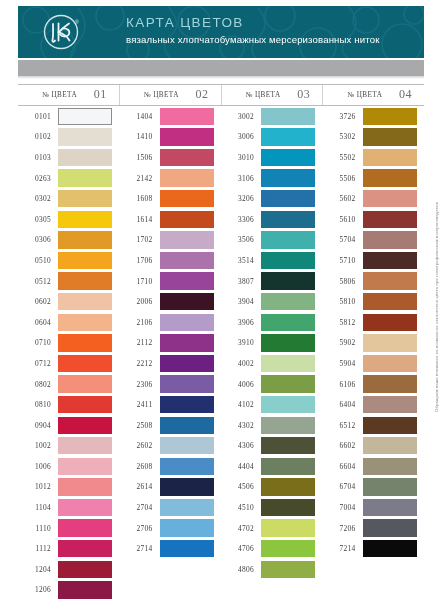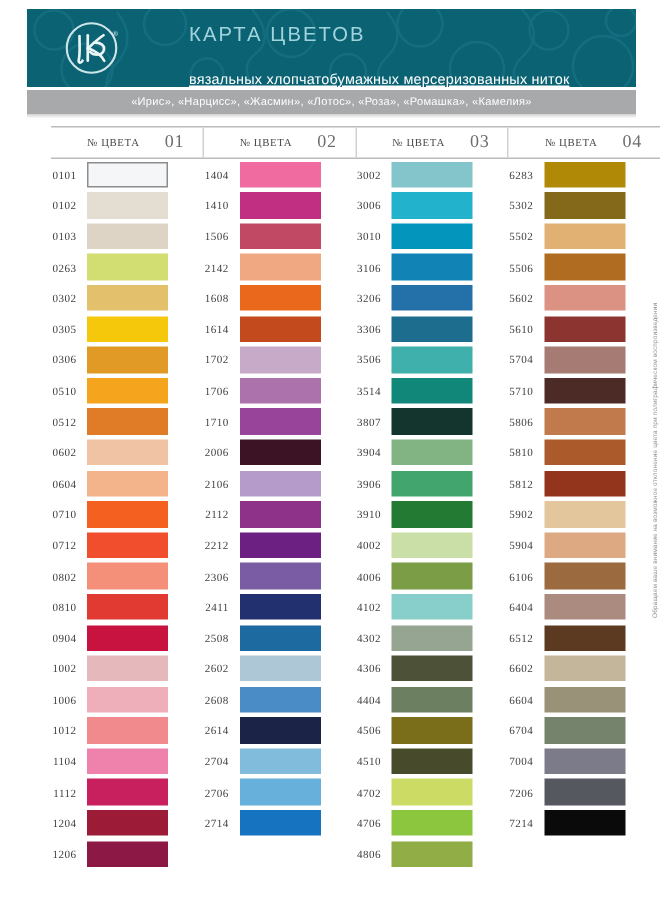--- a/index.html
+++ b/index.html
@@ -30,41 +30,41 @@
   .logo .tm{fill:#cfe6e9;font-size:5px;font-family:"Liberation Sans",sans-serif;}
   .head-texts{position:absolute;left:108px;top:9px;}
   .head-title{
     color:#9fd4dc;font-size:13.5px;letter-spacing:1.4px;
     font-family:"Liberation Sans", sans-serif;font-weight:400;
     line-height:15px;
   }
   .head-sub{
     color:#ffffff;font-size:9.6px;letter-spacing:.15px;
     font-family:"Liberation Sans", sans-serif;
-    line-height:13px;margin-top:17px;text-decoration:underline;
+    line-height:13px;margin-top:3px;
   }
 
   
   .band{
     position:absolute;left:18px;top:60px;width:406px;height:16px;
     background:#a8a9ab;
   }
   .band-text{
-    position:absolute;left:0;right:0;top:3px;text-align:center;
+    position:absolute;left:0;right:0;top:17px;text-align:center;
     color:#ffffff;font-size:7.4px;letter-spacing:.2px;
     font-family:Liberation Sans, sans-serif;
   }
   .band-shadow{
     position:absolute;left:18px;top:76px;width:406px;height:3px;
     background:linear-gradient(to bottom,rgba(0,0,0,.18),rgba(0,0,0,0));
   }
 
   
   .colhead{
-    position:absolute;left:34px;top:84px;width:406px;height:20px;
+    position:absolute;left:18px;top:84px;width:406px;height:20px;
     border-top:1px solid #b9bbbd;border-bottom:1px solid #b9bbbd;
     display:flex;
   }
   .colhead-cell{
     flex:1 1 0;position:relative;height:100%;
     border-left:1px solid #cfd1d3;
     box-sizing:border-box;
   }
   .colhead-cell:first-child{border-left:none;}
   .ch-label{
@@ -252,20 +252,24 @@
         </div>
         <div class="row">
           <div class="code">1012</div>
           <div class="sw" style="background: rgb(240, 138, 140);"></div>
         </div>
         <div class="row">
           <div class="code">1104</div>
           <div class="sw" style="background: rgb(239, 130, 172);"></div>
         </div>
         <div class="row">
+          <div class="code">1110</div>
+          <div class="sw" style="background: rgb(228, 62, 127);"></div>
+        </div>
+        <div class="row">
           <div class="code">1112</div>
           <div class="sw" style="background: rgb(200, 31, 94);"></div>
         </div>
         <div class="row">
           <div class="code">1204</div>
           <div class="sw" style="background: rgb(156, 27, 54);"></div>
         </div>
         <div class="row">
           <div class="code">1206</div>
           <div class="sw" style="background: rgb(140, 24, 70);"></div>
@@ -450,21 +454,21 @@
           <div class="code">4706</div>
           <div class="sw" style="background: rgb(140, 198, 63);"></div>
         </div>
         <div class="row">
           <div class="code">4806</div>
           <div class="sw" style="background: rgb(144, 174, 69);"></div>
         </div>
       </div>
       <div class="col">
         <div class="row">
-          <div class="code">6283</div>
+          <div class="code">3726</div>
           <div class="sw" style="background: rgb(176, 138, 7);"></div>
         </div>
         <div class="row">
           <div class="code">5302</div>
           <div class="sw" style="background: rgb(133, 105, 26);"></div>
         </div>
         <div class="row">
           <div class="code">5502</div>
           <div class="sw" style="background: rgb(224, 177, 114);"></div>
         </div>

